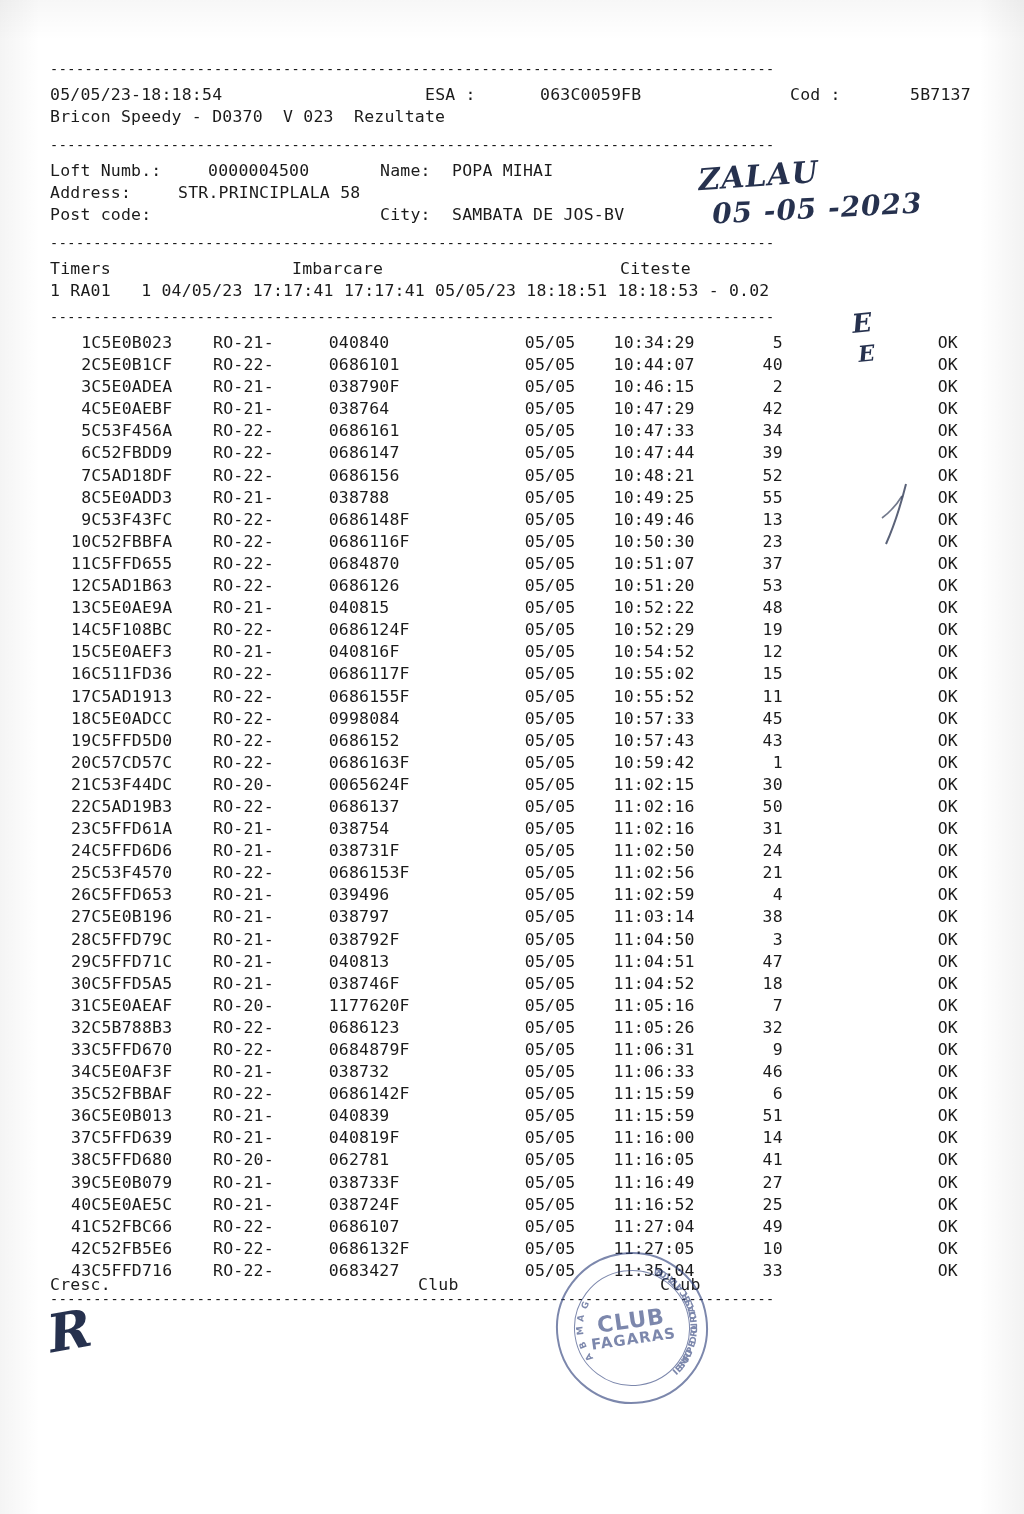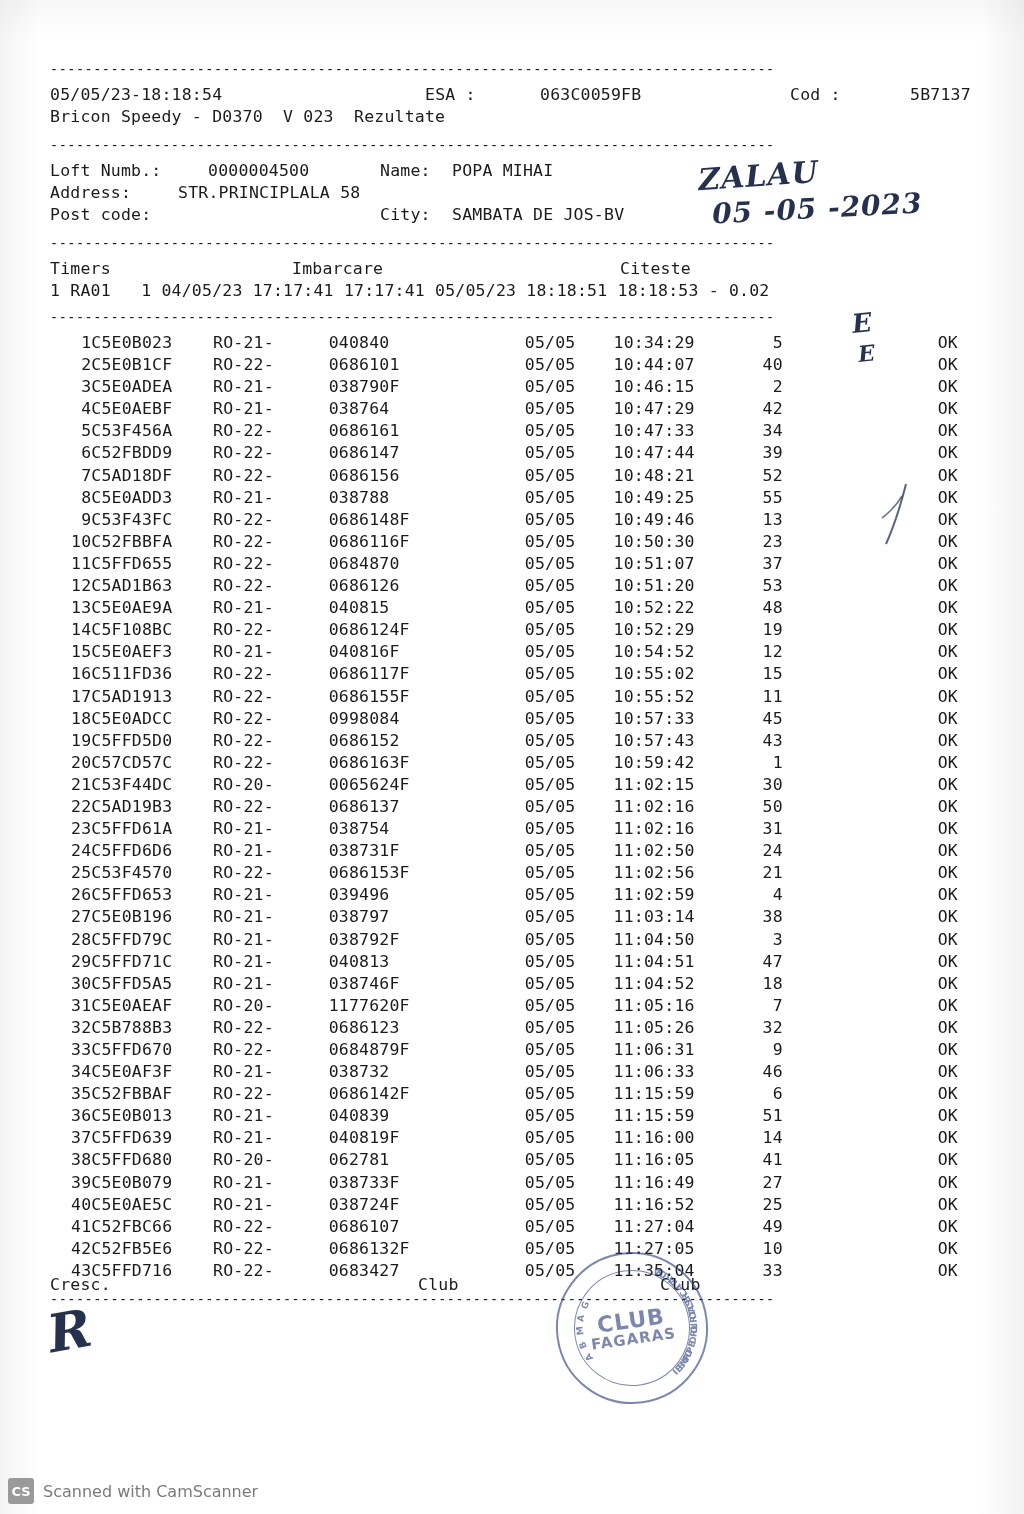--- a/index.html
+++ b/index.html
@@ -791,18 +791,14 @@
   <div class="hand" id="hand-e2">E</div>
   <div class="hand" id="hand-sign">R</div>
 
   <svg id="hand-scribble" viewBox="0 0 34 70">
     <path d="M6 66 C14 48, 20 30, 26 6" stroke="#14203f" stroke-width="2" fill="none" opacity="0.7"></path>
     <path d="M2 40 C10 34, 16 28, 22 18" stroke="#14203f" stroke-width="1.6" fill="none" opacity="0.6"></path>
   </svg>
 
   <div id="paper-tint"></div>
 
-  <div id="camscanner">
-    <div id="cs-badge">CS</div>
-    <div id="cs-text">Scanned with CamScanner</div>
-  </div>
 
 </div>
 
 </body></html>

